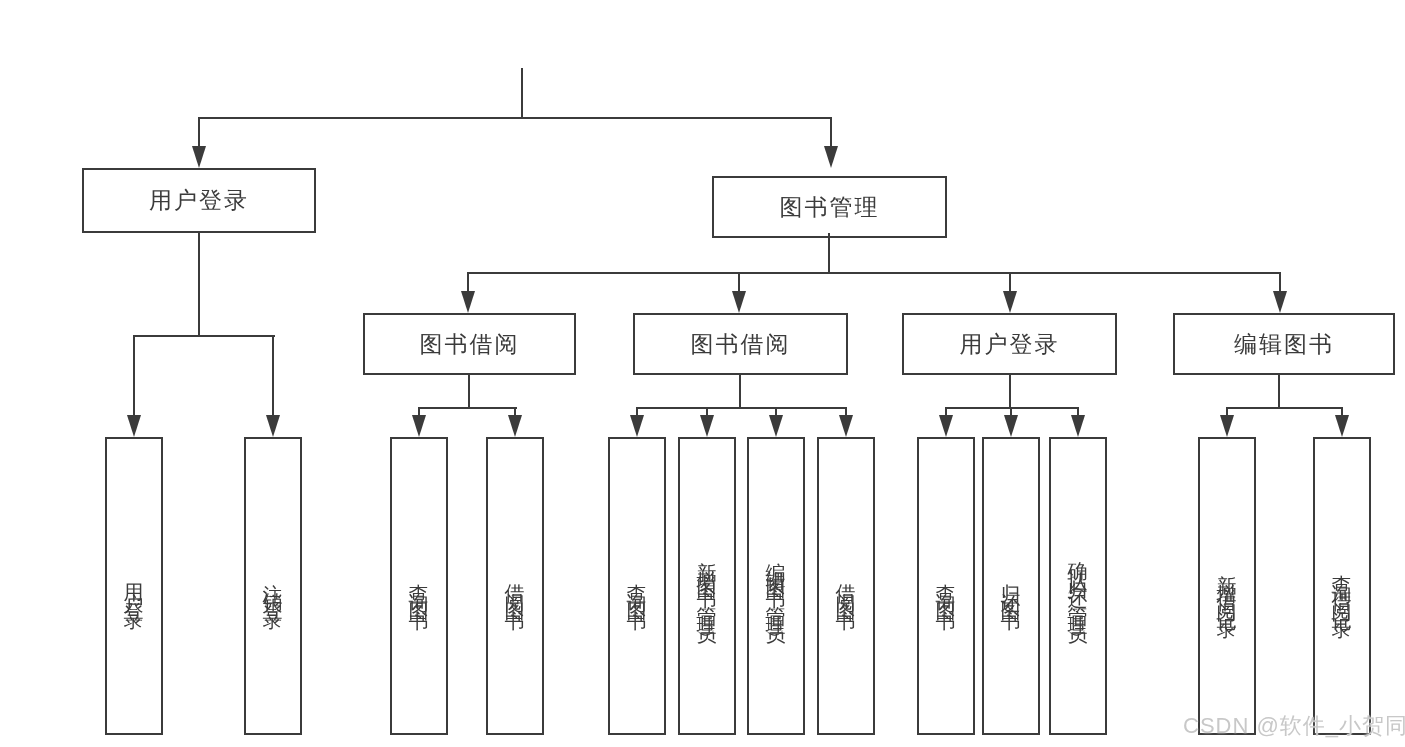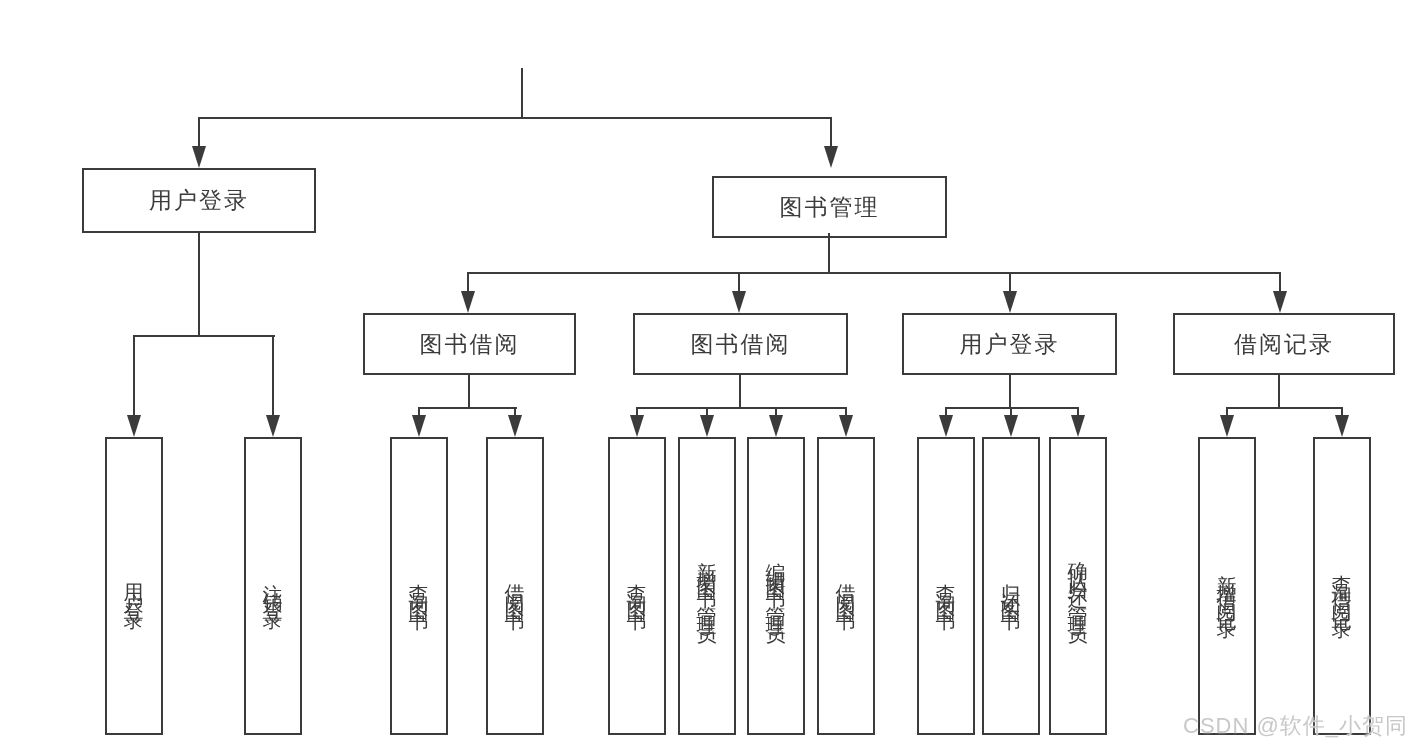--- a/index.html
+++ b/index.html
@@ -103,21 +103,21 @@
   <div class="node lvl3" style="left:363px;top:313px;width:213px;height:62px;">
     <span>图书借阅</span>
   </div>
   <div class="node lvl3" style="left:633px;top:313px;width:215px;height:62px;">
     <span>图书借阅</span>
   </div>
   <div class="node lvl3" style="left:902px;top:313px;width:215px;height:62px;">
     <span>用户登录</span>
   </div>
   <div class="node lvl3" style="left:1173px;top:313px;width:222px;height:62px;">
-    <span>借阅记录</span>
+    <span>编辑图书</span>
   </div>
 
   <div class="v" style="left:468px;top:375px;height:32px;"></div>
   <div class="h" style="left:418px;top:407px;width:99px;"></div>
   <div class="v" style="left:418px;top:407px;height:10px;"></div>
   <div class="arrow" style="left:412px;top:415px;"></div>
   <div class="v" style="left:514px;top:407px;height:10px;"></div>
   <div class="arrow" style="left:508px;top:415px;"></div>
 
   <div class="v" style="left:739px;top:375px;height:32px;"></div>

